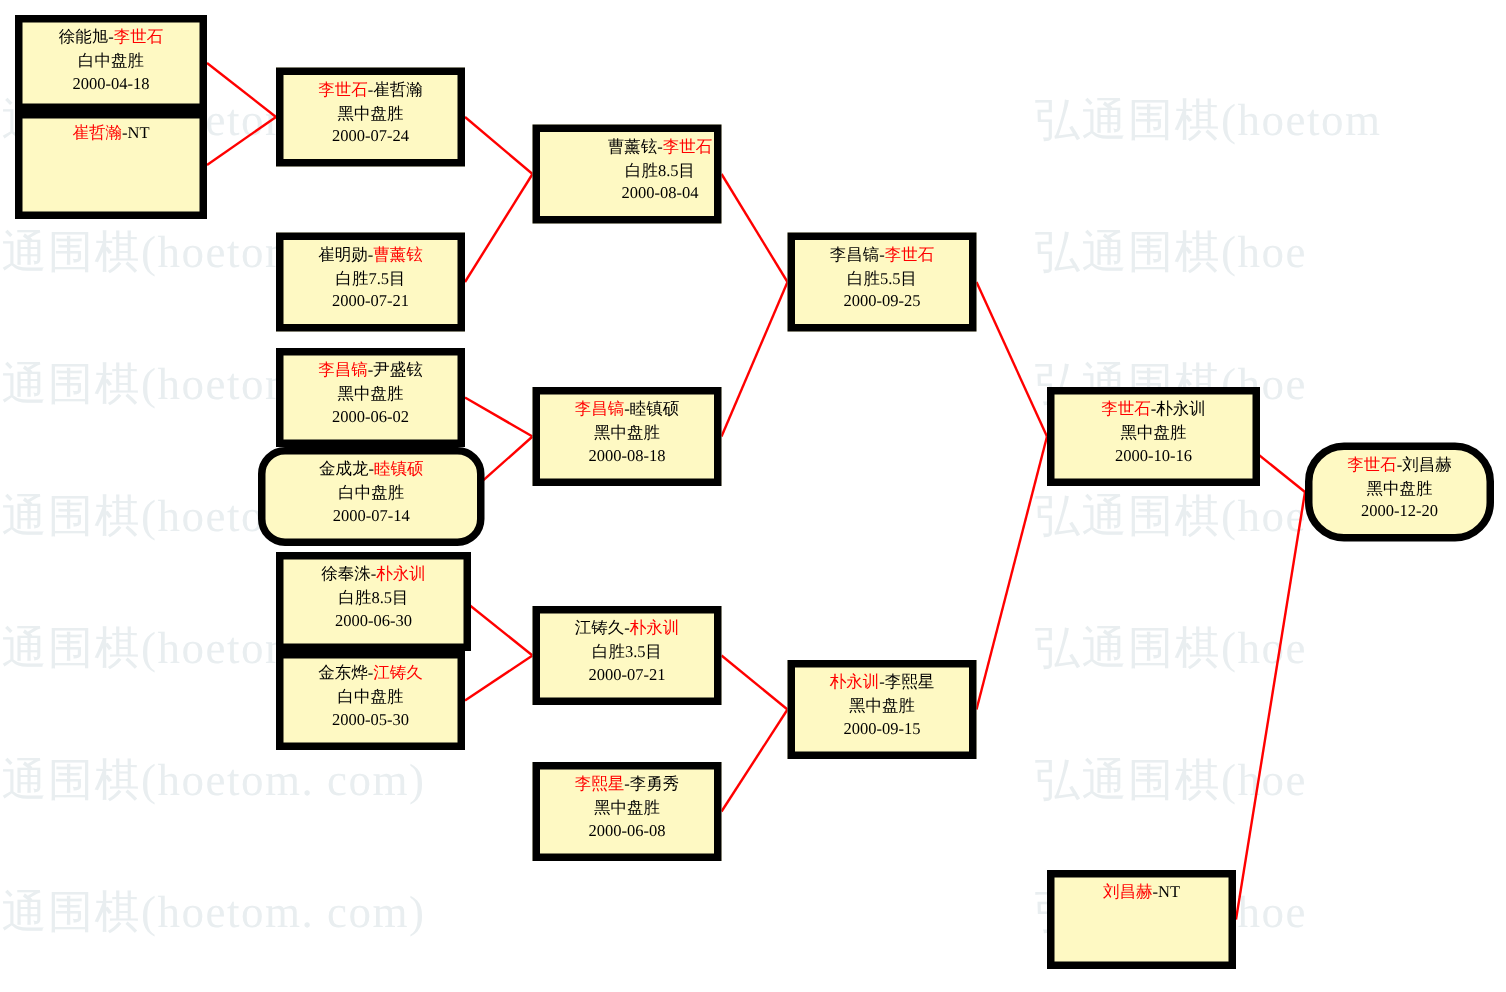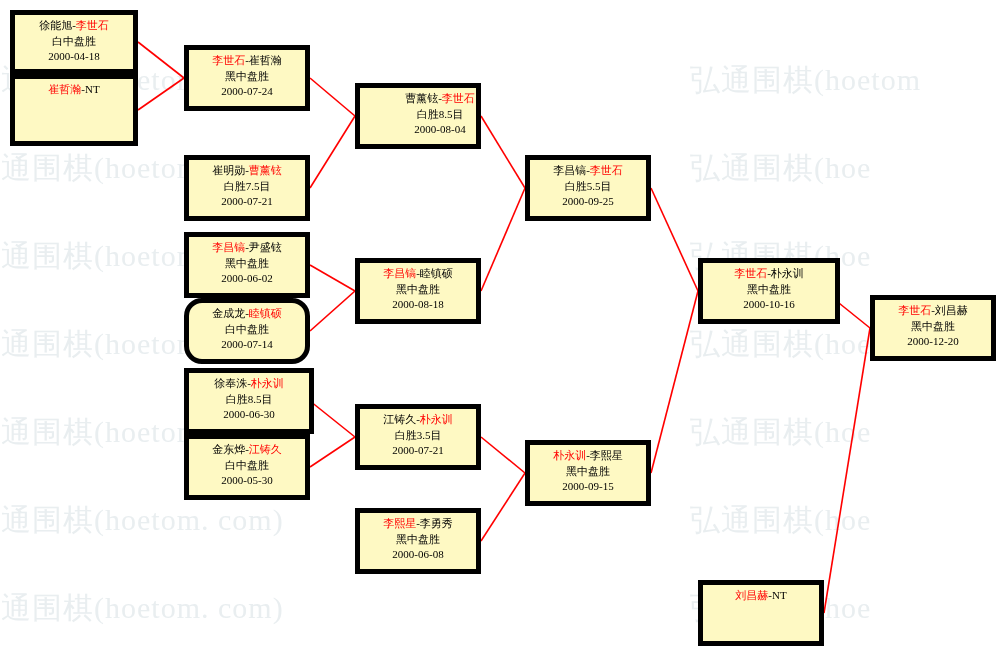--- a/index.html
+++ b/index.html
@@ -120,21 +120,21 @@
       <div class="node" style="left: 355px; top: 83px; width: 126px; height: 66px; border-color: rgb(0, 0, 0); padding-left: 44px;">
         <div class="line1"><span class="blk">曹薰铉</span><span class="blk">-</span><span class="red">李世石</span></div>
         <div class="line2">白胜8.5目</div>
         <div class="line3">2000-08-04</div>
       </div>
       <div class="node" style="left: 184px; top: 232px; width: 126px; height: 66px; border-color: rgb(0, 0, 0);">
         <div class="line1"><span class="red">李昌镐</span><span class="blk">-</span><span class="blk">尹盛铉</span></div>
         <div class="line2">黑中盘胜</div>
         <div class="line3">2000-06-02</div>
       </div>
-      <div class="node" style="left: 184px; top: 298px; width: 126px; height: 66px; border-color: rgb(0, 0, 0); border-radius: 18px;">
+      <div class="node" style="left: 172px; top: 298px; width: 151px; height: 66px; border-color: rgb(0, 0, 0); border-radius: 18px;">
         <div class="line1"><span class="blk">金成龙</span><span class="blk">-</span><span class="red">睦镇硕</span></div>
         <div class="line2">白中盘胜</div>
         <div class="line3">2000-07-14</div>
       </div>
       <div class="node" style="left: 355px; top: 258px; width: 126px; height: 66px; border-color: rgb(0, 0, 0);">
         <div class="line1"><span class="red">李昌镐</span><span class="blk">-</span><span class="blk">睦镇硕</span></div>
         <div class="line2">黑中盘胜</div>
         <div class="line3">2000-08-18</div>
       </div>
       <div class="node" style="left: 525px; top: 155px; width: 126px; height: 66px; border-color: rgb(0, 0, 0);">
@@ -168,19 +168,19 @@
         <div class="line3">2000-09-15</div>
       </div>
       <div class="node" style="left: 698px; top: 258px; width: 142px; height: 66px; border-color: rgb(0, 0, 0);">
         <div class="line1"><span class="red">李世石</span><span class="blk">-</span><span class="blk">朴永训</span></div>
         <div class="line2">黑中盘胜</div>
         <div class="line3">2000-10-16</div>
       </div>
       <div class="node" style="left: 698px; top: 580px; width: 126px; height: 66px; border-color: rgb(0, 0, 0);">
         <div class="line1"><span class="red">刘昌赫</span><span class="blk">-</span><span class="blk">NT</span></div>
       </div>
-      <div class="node" style="left: 870px; top: 295px; width: 126px; height: 66px; border-color: rgb(0, 0, 0);">
+      <div class="node" style="left: 870px; top: 295px; width: 126px; height: 66px; border-color: rgb(0, 0, 0); border-radius: 26px;">
         <div class="line1"><span class="red">李世石</span><span class="blk">-</span><span class="blk">刘昌赫</span></div>
         <div class="line2">黑中盘胜</div>
         <div class="line3">2000-12-20</div>
       </div>
     </div>
 </div>
 
 </body></html>

